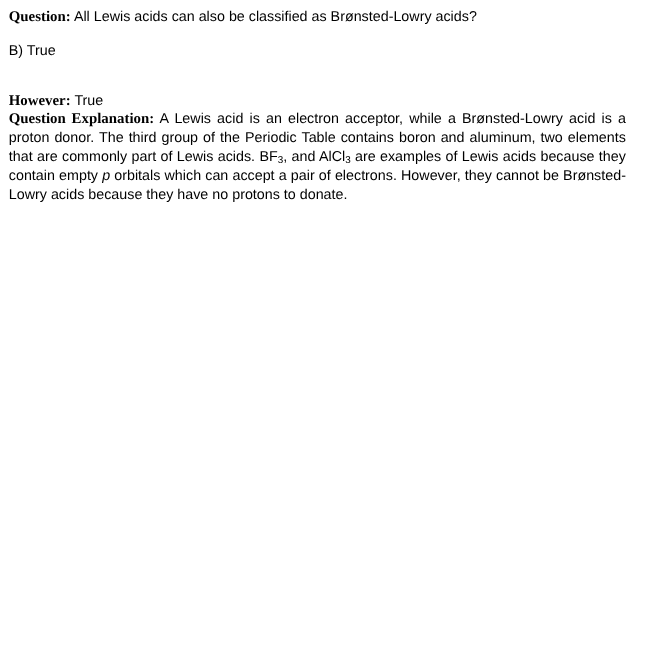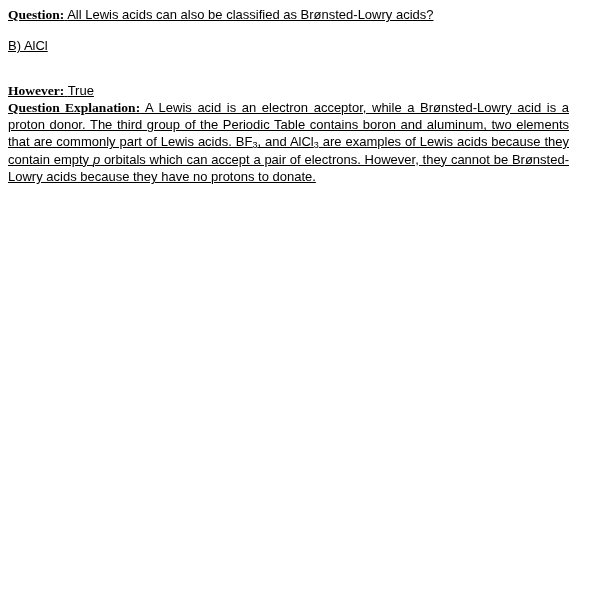--- a/index.html
+++ b/index.html
@@ -11,21 +11,20 @@
   }
   body {
     font-family: "Liberation Sans", sans-serif;
     font-size: 13px;
     color: #000000;
   }
   .page {
     width: 600px;
     height: 448px;
     padding: 6px 31px 0 8px;
-    text-decoration: underline;
   }
   .line, .question, .answer, .solution {
     line-height: 17.3px;
   }
   .label {
     font-family: "Liberation Serif", serif;
     font-weight: bold;
     font-size: 13.5px;
   }
   .question { margin-bottom: 14px; }
@@ -42,21 +41,21 @@
 <body>
 
 <div class="page">
 
   <p class="question">
     <b class="label">Question:</b>
     <span>All Lewis acids can also be classified as Brønsted-Lowry acids?</span>
   </p>
 
   <div class="options">
-    <div class="line">B) AlCl</div>
+    <div class="line">B) True</div>
   </div>
 
   <p class="answer">
     <b class="label">However:</b>
     <span>True</span>
   </p>
 
   <p class="solution">
     <b class="label">Question Explanation:</b>
     <span>A Lewis acid is an electron acceptor, while a Brønsted-Lowry acid is a proton donor.  The third group of the Periodic Table contains boron and aluminum, two elements that are commonly part of Lewis acids.  BF</span><sub class="sub3">3</sub><span>, and AlCl</span><sub class="sub3">3</sub><span> are examples of Lewis acids because they contain empty </span><i class="orb">p</i><span> orbitals which can accept a pair of electrons.  However, they cannot be Brønsted-Lowry acids because they have no protons to donate.</span>

